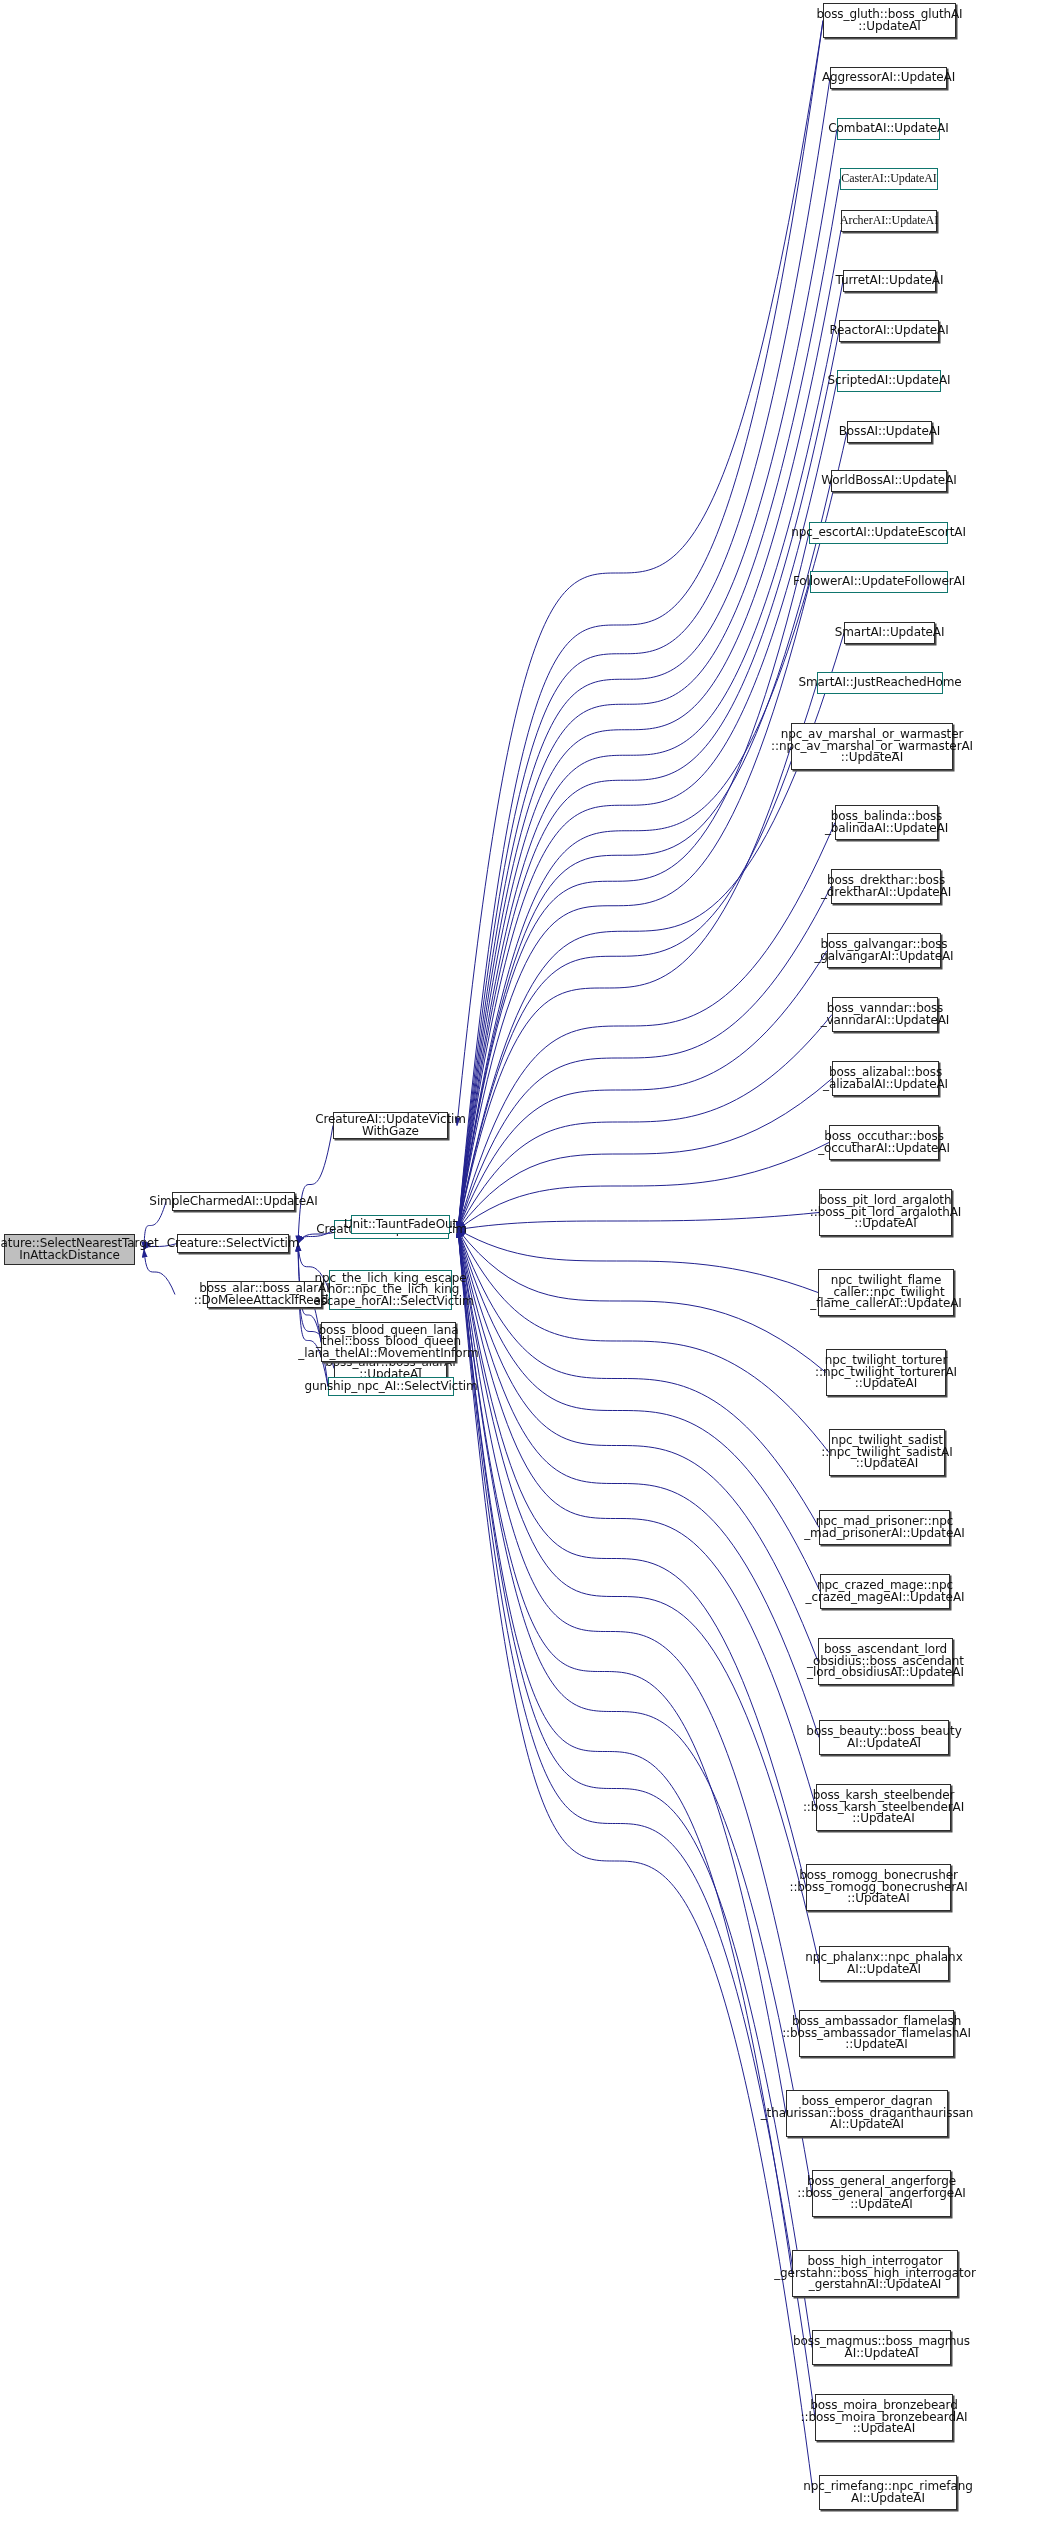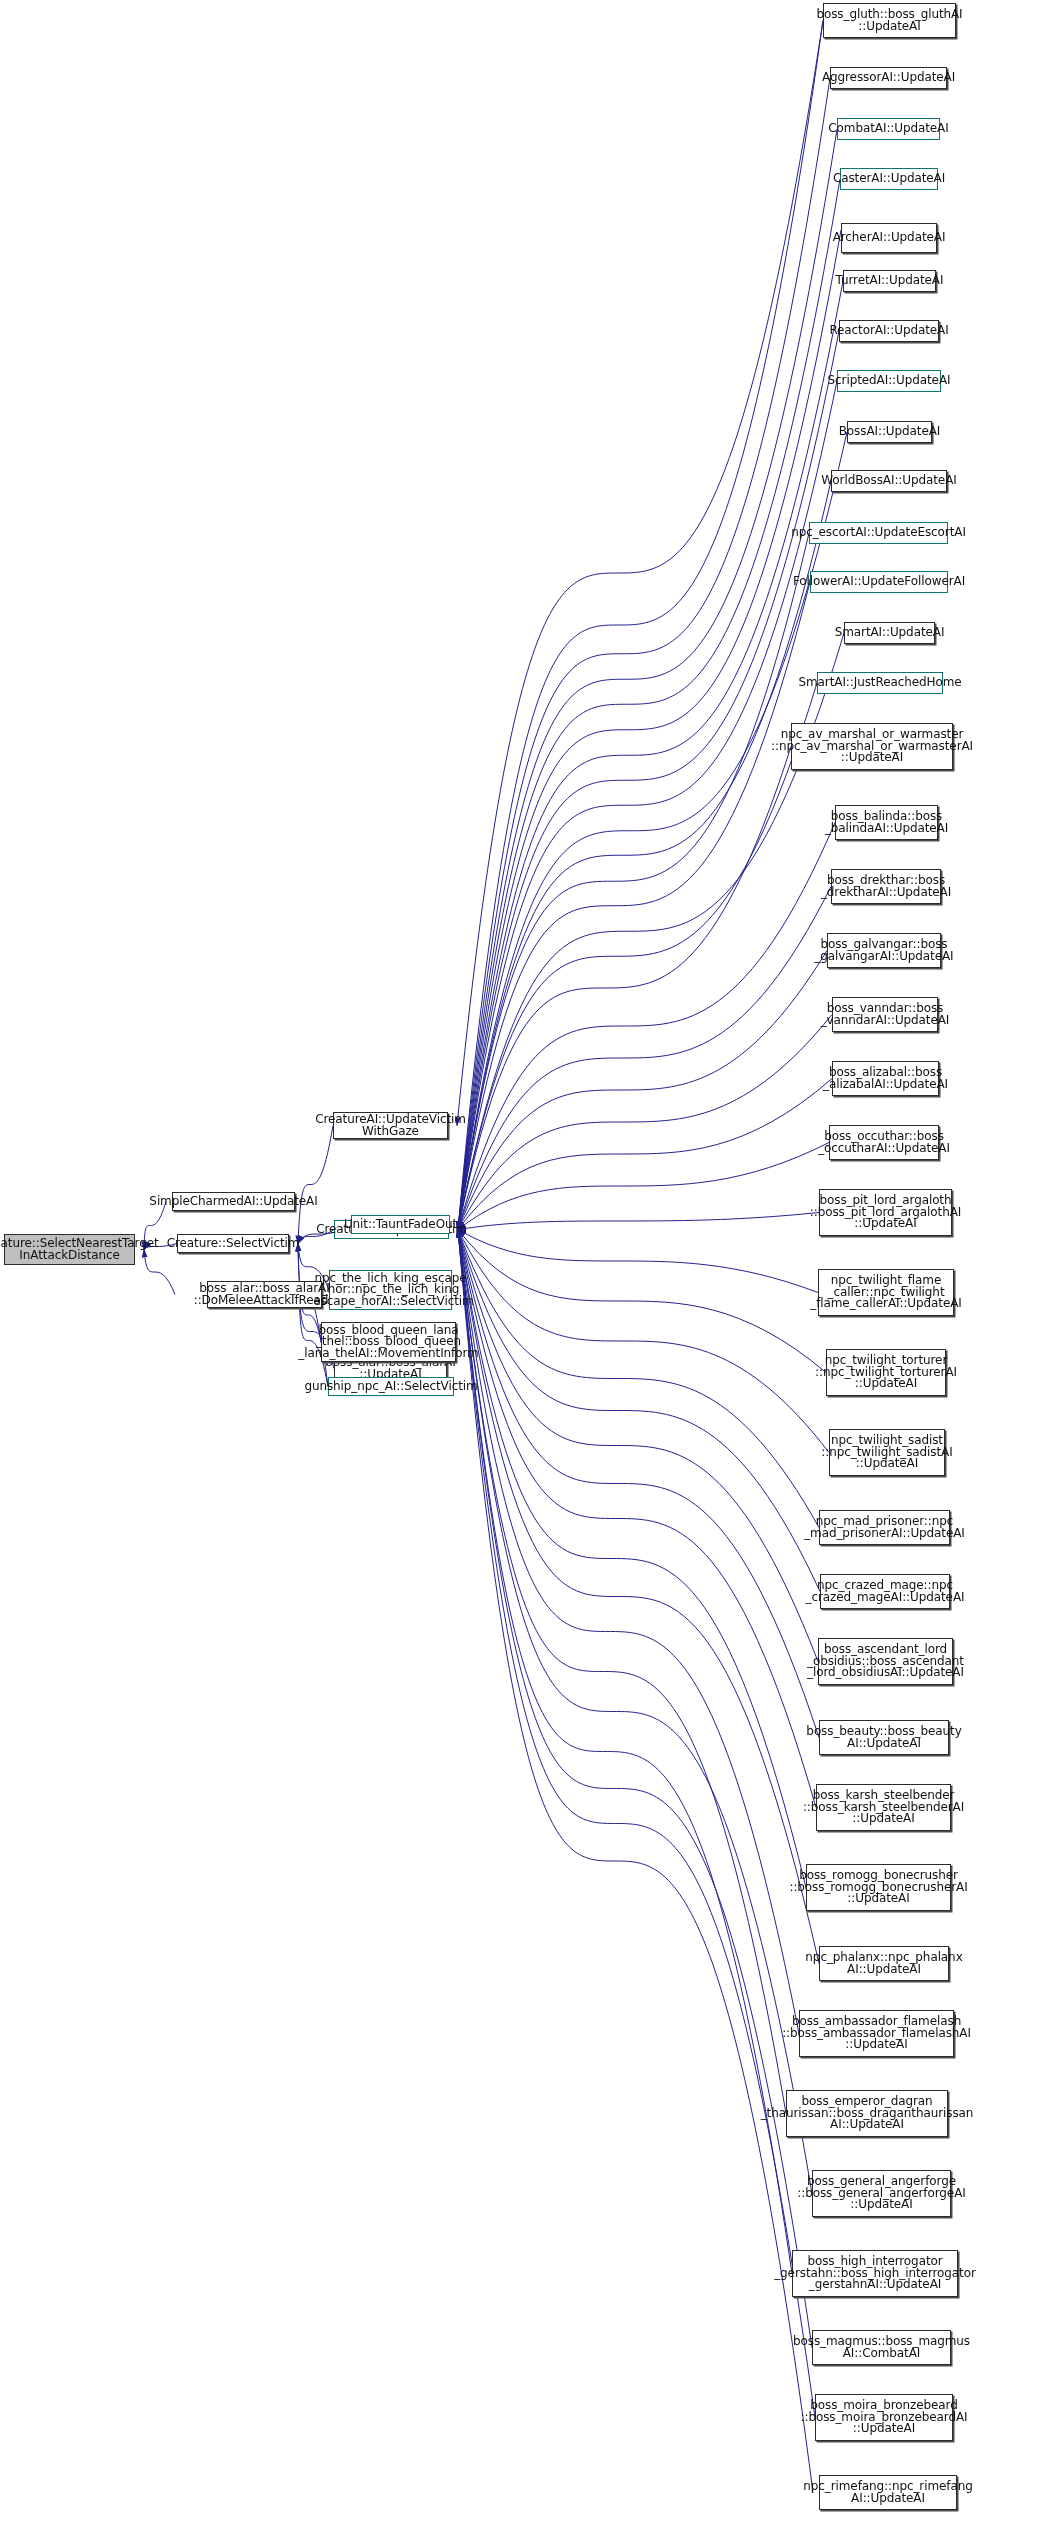--- a/index.html
+++ b/index.html
@@ -107,22 +107,22 @@
 _hor::npc_the_lich_king
 _escape_horAI::SelectVictim</div>
       <div class="node plain shadow" style="left: 321px; top: 1322px; width: 135px; height: 40px;">boss_blood_queen_lana
 _thel::boss_blood_queen
 _lana_thelAI::MovementInform</div>
       <div class="node red shadow" style="left: 328px; top: 1377px; width: 126px; height: 19px;">gunship_npc_AI::SelectVictim</div>
       <div class="node plain shadow" style="left: 823px; top: 3px; width: 133px; height: 35px;">boss_gluth::boss_gluthAI
 ::UpdateAI</div>
       <div class="node plain shadow" style="left: 830px; top: 67px; width: 117px; height: 22px;">AggressorAI::UpdateAI</div>
       <div class="node red shadow" style="left: 837px; top: 118px; width: 103px; height: 22px;">CombatAI::UpdateAI</div>
-      <div class="node red shadow" style="left: 840px; top: 168px; width: 98px; height: 22px;">CasterAI::UpdateAI</div>
-      <div class="node plain shadow" style="left: 841px; top: 223px; width: 96px; height: 30px;">ArcherAI::UpdateAI</div>
+      <div class="node red shadow" style="left: 840px; top: 168px; width: 98px; height: 22px; font-family: Liberation Serif, serif;">CasterAI::UpdateAI</div>
+      <div class="node plain shadow" style="left: 841px; top: 210px; width: 96px; height: 22px; font-family: Liberation Serif, serif;">ArcherAI::UpdateAI</div>
       <div class="node plain shadow" style="left: 843px; top: 270px; width: 93px; height: 22px;">TurretAI::UpdateAI</div>
       <div class="node plain shadow" style="left: 839px; top: 320px; width: 100px; height: 22px;">ReactorAI::UpdateAI</div>
       <div class="node red shadow" style="left: 837px; top: 370px; width: 104px; height: 22px;">ScriptedAI::UpdateAI</div>
       <div class="node plain shadow" style="left: 847px; top: 421px; width: 85px; height: 22px;">BossAI::UpdateAI</div>
       <div class="node plain shadow" style="left: 831px; top: 470px; width: 116px; height: 22px;">WorldBossAI::UpdateAI</div>
       <div class="node red shadow" style="left: 809px; top: 522px; width: 139px; height: 22px;">npc_escortAI::UpdateEscortAI</div>
       <div class="node red shadow" style="left: 810px; top: 571px; width: 138px; height: 22px;">FollowerAI::UpdateFollowerAI</div>
       <div class="node plain shadow" style="left: 844px; top: 622px; width: 91px; height: 22px;">SmartAI::UpdateAI</div>
       <div class="node red shadow" style="left: 817px; top: 672px; width: 126px; height: 22px;">SmartAI::JustReachedHome</div>
       <div class="node plain shadow" style="left: 791px; top: 723px; width: 162px; height: 47px;">npc_av_marshal_or_warmaster
@@ -175,20 +175,20 @@
       <div class="node plain shadow" style="left: 786px; top: 2090px; width: 162px; height: 47px;">boss_emperor_dagran
 _thaurissan::boss_draganthaurissan
 AI::UpdateAI</div>
       <div class="node plain shadow" style="left: 812px; top: 2170px; width: 139px; height: 47px;">boss_general_angerforge
 ::boss_general_angerforgeAI
 ::UpdateAI</div>
       <div class="node plain shadow" style="left: 792px; top: 2250px; width: 166px; height: 47px;">boss_high_interrogator
 _gerstahn::boss_high_interrogator
 _gerstahnAI::UpdateAI</div>
       <div class="node plain shadow" style="left: 812px; top: 2330px; width: 139px; height: 35px;">boss_magmus::boss_magmus
-AI::CombatAI</div>
+AI::UpdateAI</div>
       <div class="node plain shadow" style="left: 815px; top: 2394px; width: 138px; height: 47px;">boss_moira_bronzebeard
 ::boss_moira_bronzebeardAI
 ::UpdateAI</div>
       <div class="node plain shadow" style="left: 813px; top: 2475px; width: 138px; height: 35px; margin-left: 6px;">npc_rimefang::npc_rimefang
 AI::UpdateAI</div>
     </div>
 </div>
 
 </body></html>

